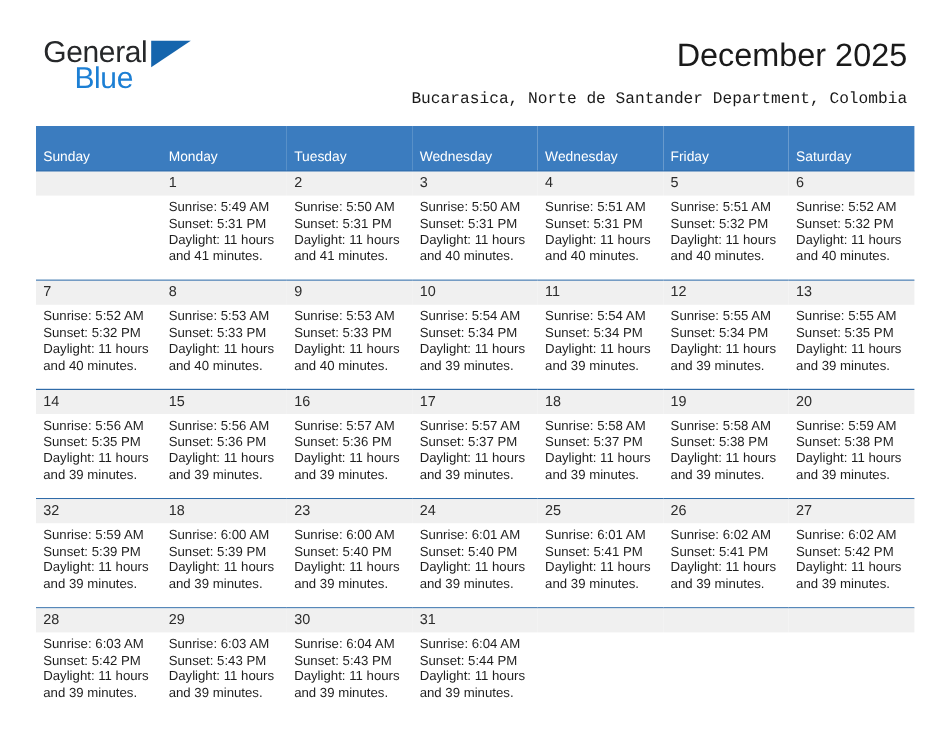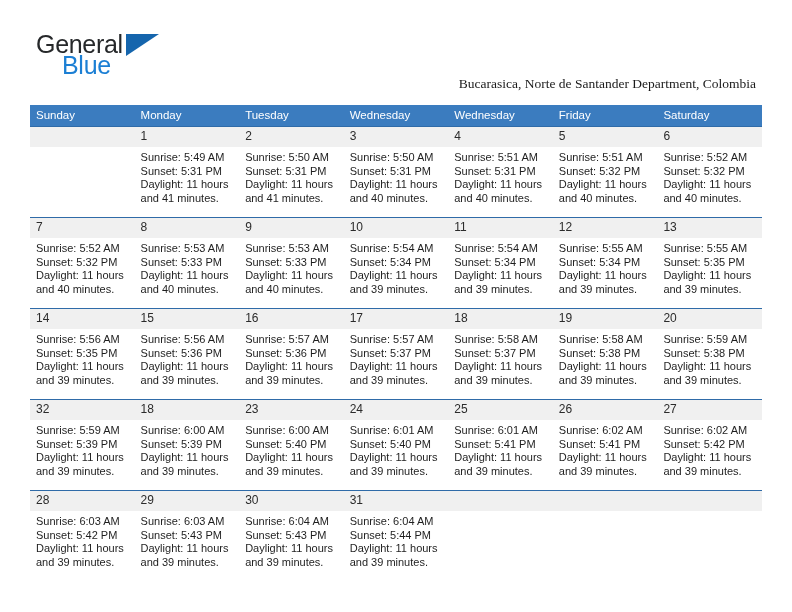--- a/index.html
+++ b/index.html
@@ -77,40 +77,40 @@
     white-space: nowrap;
     font-family: "Liberation Sans", sans-serif;
   }
   .subtitle {
     position: absolute;
     right: 36px;
     top: 76px;
     font-size: 13.5px;
     color: #1a1a1a;
     white-space: nowrap;
-    font-family: Liberation Serif, serif;
+    font-family: Liberation Mono, monospace;
   }
 
   
   .calendar {
     position: absolute;
     left: 30px;
     top: 105px;
     width: 732px;
     border-collapse: collapse;
     table-layout: fixed;
   }
 
   .calendar th {
     background: #3b7cbf;
     color: #ffffff;
     font-weight: normal;
     font-size: 11.5px;
     text-align: left;
-    padding: 4px 0 5px 6px;
+    padding: 20px 0 5px 6px;
     height: 12px;
     border: none;
     font-family: "Liberation Sans", sans-serif;
   }
 
   .calendar td {
     vertical-align: top;
     padding: 0;
     width: 104.57px;
     border: none;
@@ -150,20 +150,21 @@
 <div class="page">
 
   <div class="header">
 
     <div class="logo">
       <span class="logo-general">General</span>
       <span class="logo-triangle"></span>
       <span class="logo-blue">Blue</span>
     </div>
 
+    <div class="title">December 2025</div>
     <div class="subtitle">Bucarasica, Norte de Santander Department, Colombia</div>
   </div>
 
   <table class="calendar">
     <thead>
       <tr>
         <th>Sunday</th>
         <th>Monday</th>
         <th>Tuesday</th>
         <th>Wednesday</th>

